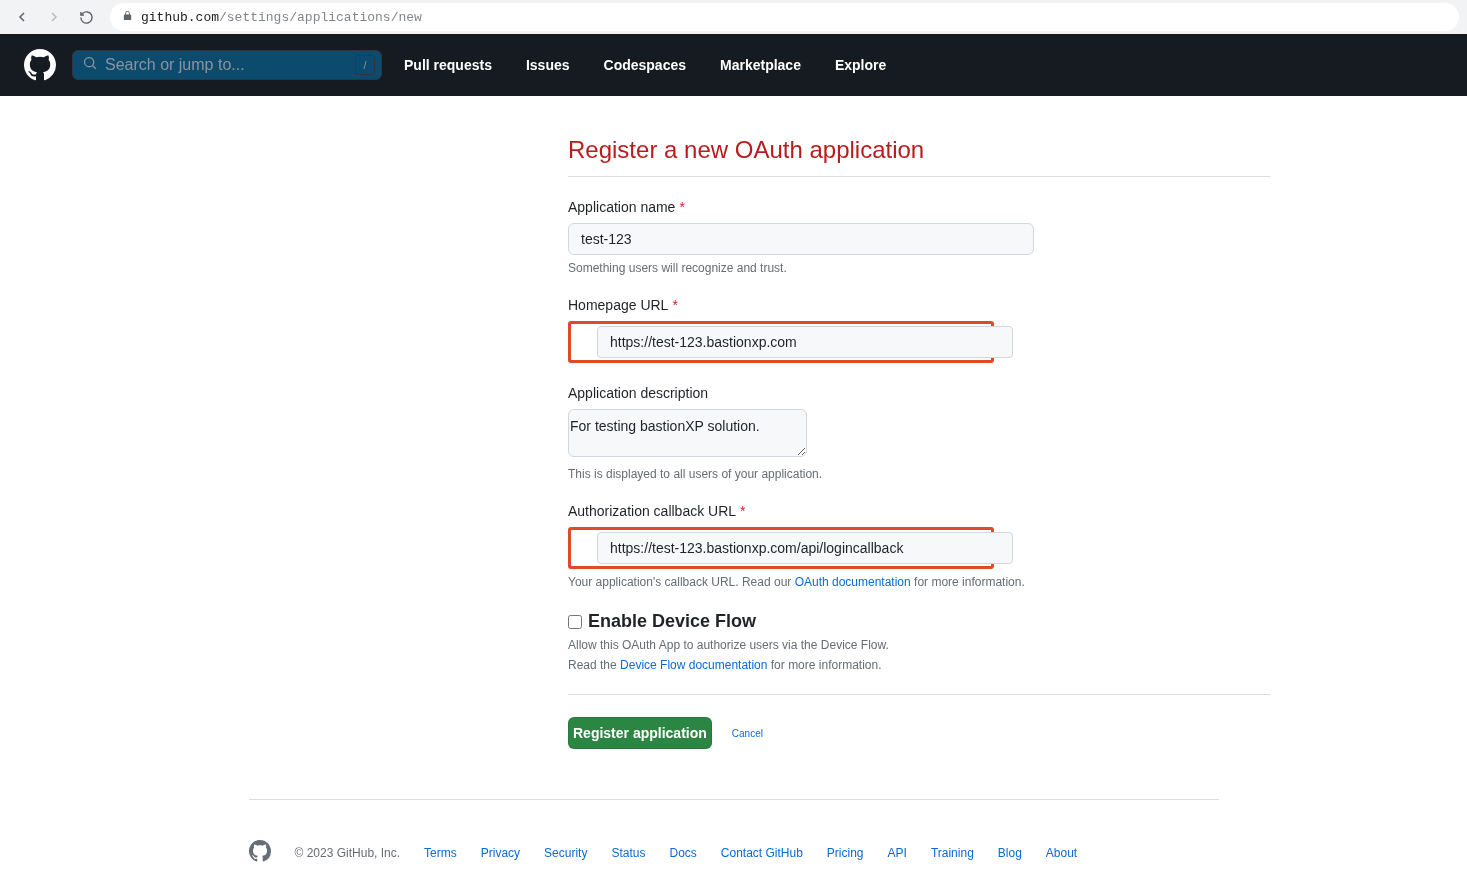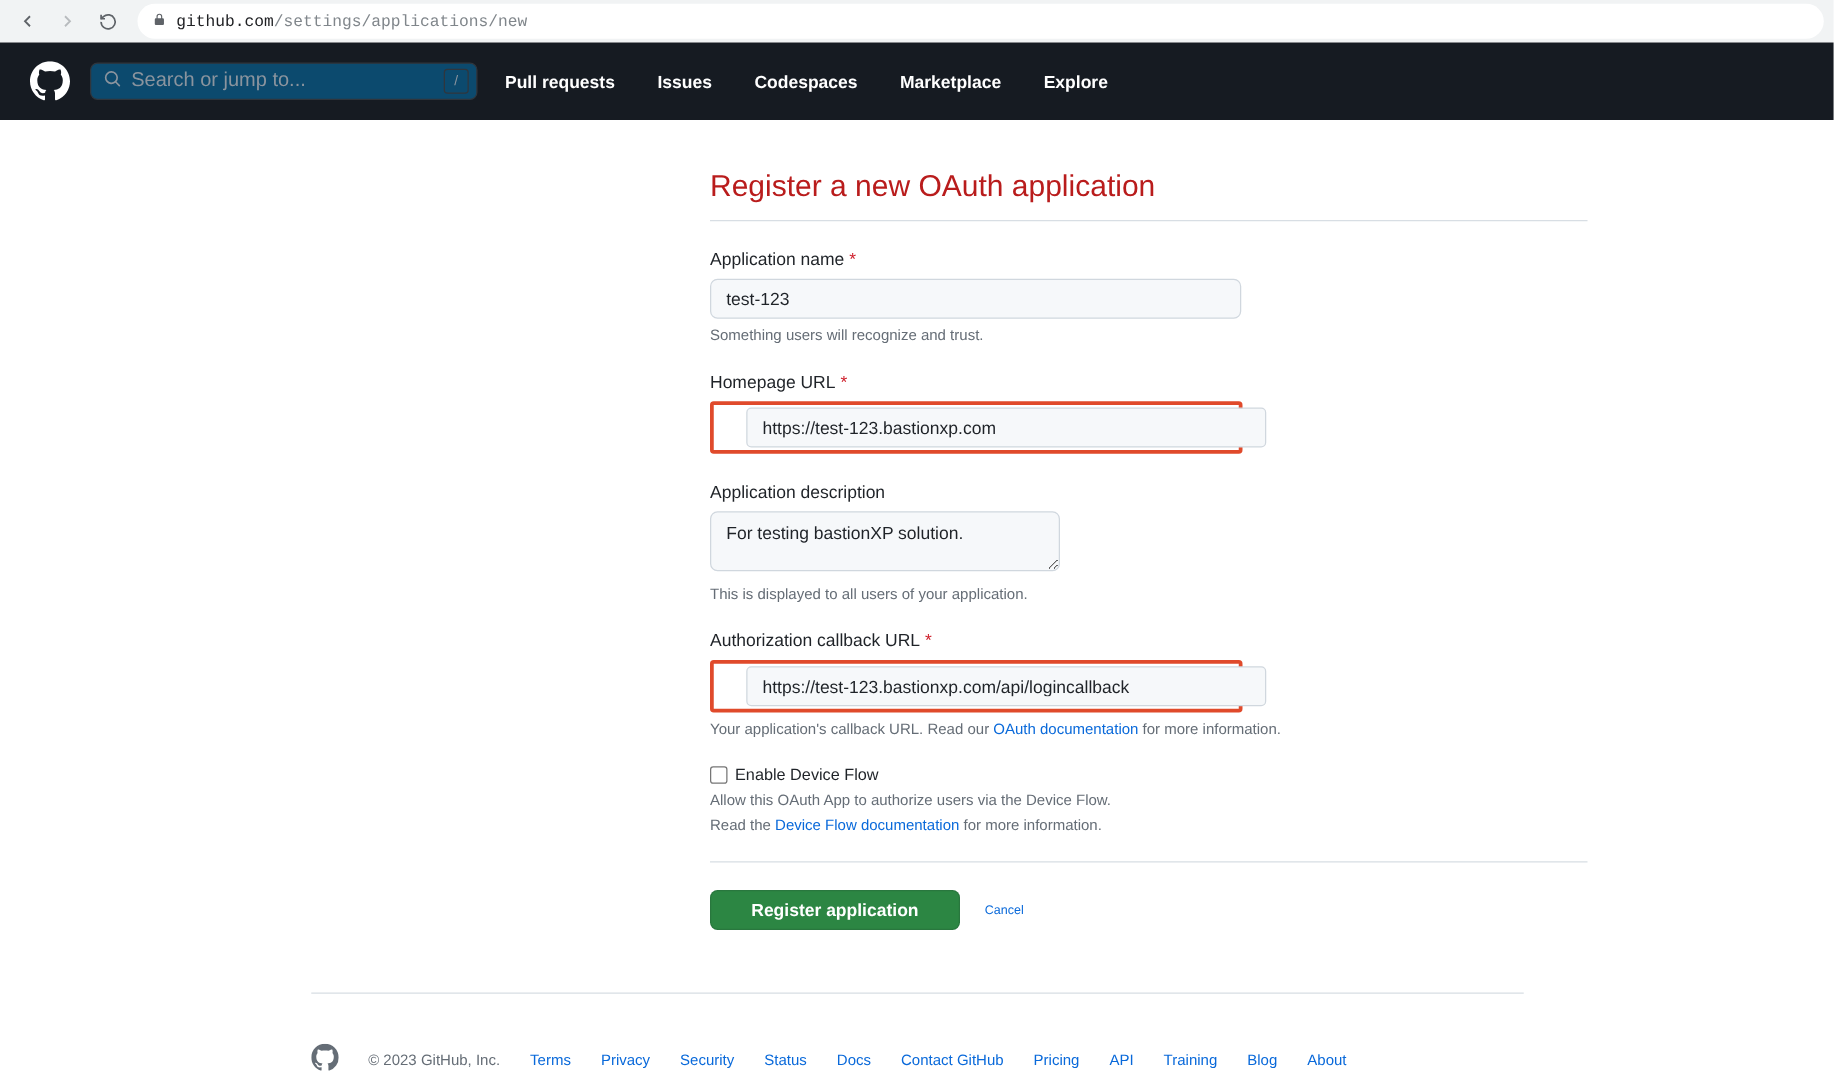--- a/index.html
+++ b/index.html
@@ -95,34 +95,34 @@
     .form-group { margin-bottom: 22px; }
     label.field-label {
       display: block;
       font-size: 14px;
       font-weight: 400;
       color: #1f2328;
       margin-bottom: 8px;
     }
     .req-star { color: #cf222e; margin-left: 4px; }
     .text-input {
-      width: 425px;
+      width: 466px;
       height: 32px;
       padding: 5px 12px;
       font-size: 14px;
       line-height: 20px;
       color: #1f2328;
       background: #f6f8fa;
       border: 1px solid #d0d7de;
       border-radius: 6px;
     }
     .textarea-input {
-      width: 280px;
+      width: 239px;
       height: 48px;
-      padding: 8px 12px;
+      padding: 8px 1px;
       font-size: 14px;
       color: #1f2328;
       background: #f6f8fa;
       border: 1px solid #d0d7de;
       border-radius: 6px;
       resize: both;
       font-family: inherit;
     }
     .highlighted-box {
       border: 3px solid #E04A2B;
@@ -134,31 +134,31 @@
     .highlighted-box .text-input { border-radius: 4px; width: 100%; margin-left: 24px; }
     .help-text {
       font-size: 12px;
       color: #656d76;
       margin-top: 6px;
     }
     .help-text a { color: #0969da; text-decoration: none; }
 
     .checkbox-row { display: flex; align-items: center; gap: 6px; margin-bottom: 6px; }
     .checkbox-row input { width: 14px; height: 14px; }
-    .checkbox-label { font-size: 13px; font-weight: 400; color: #1f2328; }
+    .checkbox-label { font-size: 18px; font-weight: 700; color: #1f2328; }
 
     .divider { border-top: 1px solid #d8dee4; margin: 22px 0; }
 
     .btn-row { display: flex; align-items: center; gap: 20px; }
     .btn-primary {
       background: #2c8643;
       color: #fff;
       font-size: 14px;
       font-weight: 600;
-      padding: 7px 32px;
+      padding: 7px 4px;
       border: 1px solid rgba(27,31,36,.15);
       border-radius: 6px;
       cursor: pointer;
     }
     .cancel-link {
       color: #0969da;
       font-size: 10px;
       text-decoration: none;
     }
 

